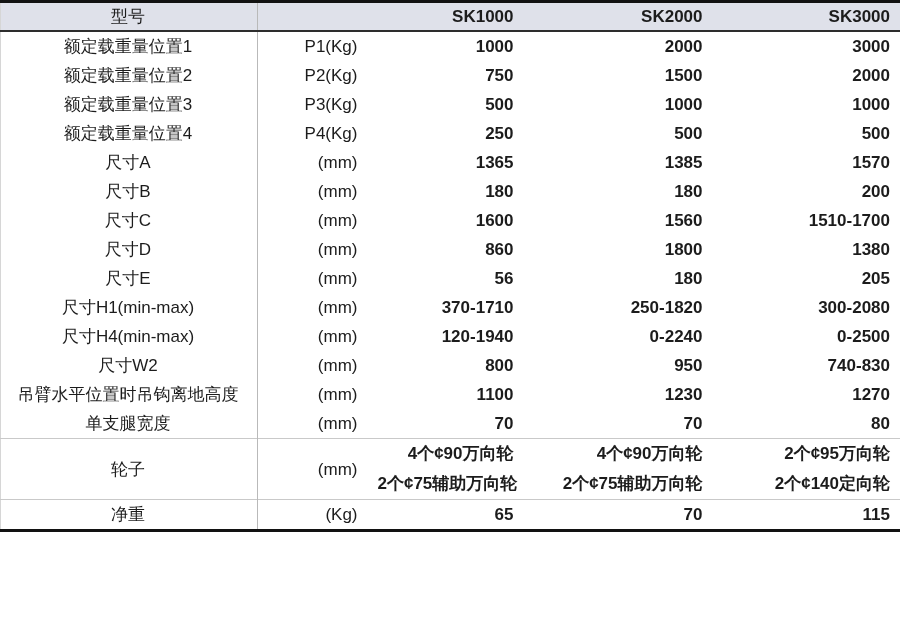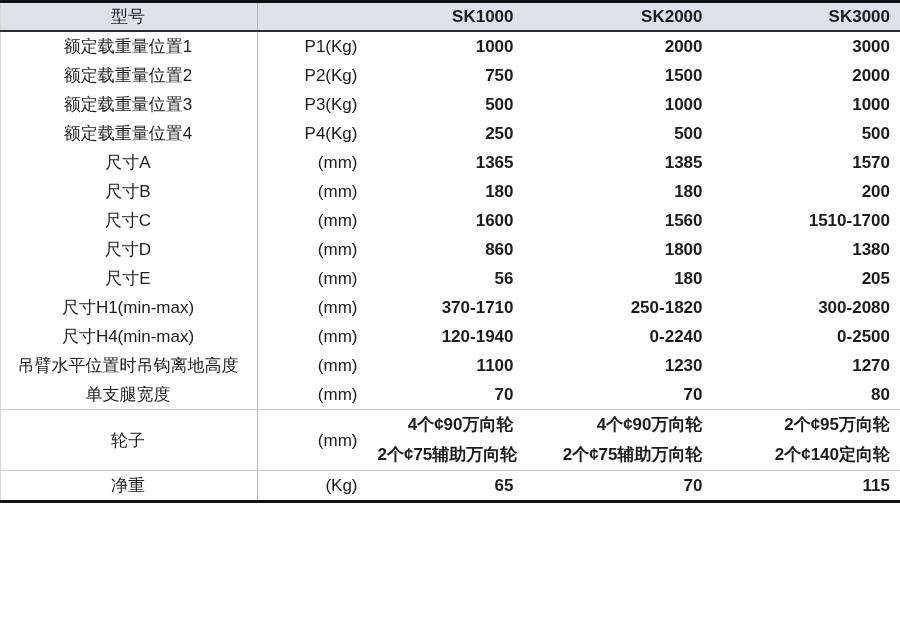--- a/index.html
+++ b/index.html
@@ -147,20 +147,27 @@
         <td class="c-val">300-2080</td>
       </tr>
       <tr>
         <td class="c-label">尺寸H4(min-max)</td>
         <td class="c-unit">(mm)</td>
         <td class="c-val">120-1940</td>
         <td class="c-val">0-2240</td>
         <td class="c-val">0-2500</td>
       </tr>
       <tr>
+        <td class="c-label">尺寸W2</td>
+        <td class="c-unit">(mm)</td>
+        <td class="c-val">800</td>
+        <td class="c-val">950</td>
+        <td class="c-val">740-830</td>
+      </tr>
+      <tr>
         <td class="c-label">吊臂水平位置时吊钩离地高度</td>
         <td class="c-unit">(mm)</td>
         <td class="c-val">1100</td>
         <td class="c-val">1230</td>
         <td class="c-val">1270</td>
       </tr>
       <tr>
         <td class="c-label">单支腿宽度</td>
         <td class="c-unit">(mm)</td>
         <td class="c-val">70</td>

